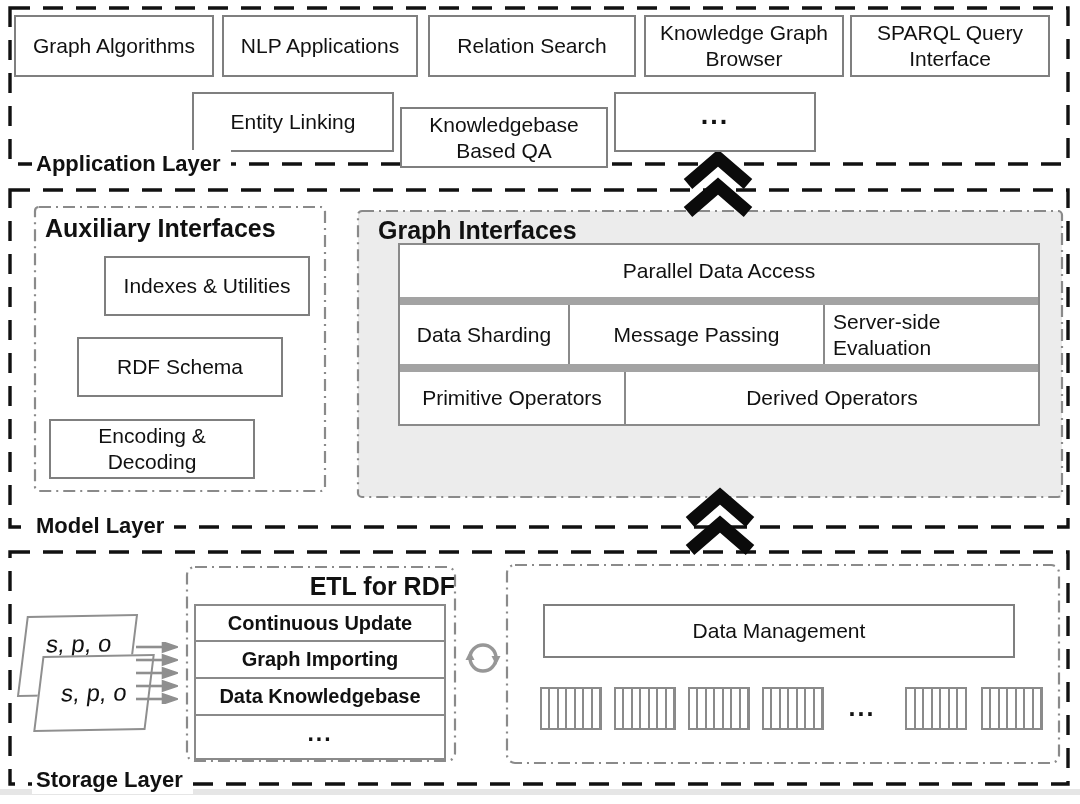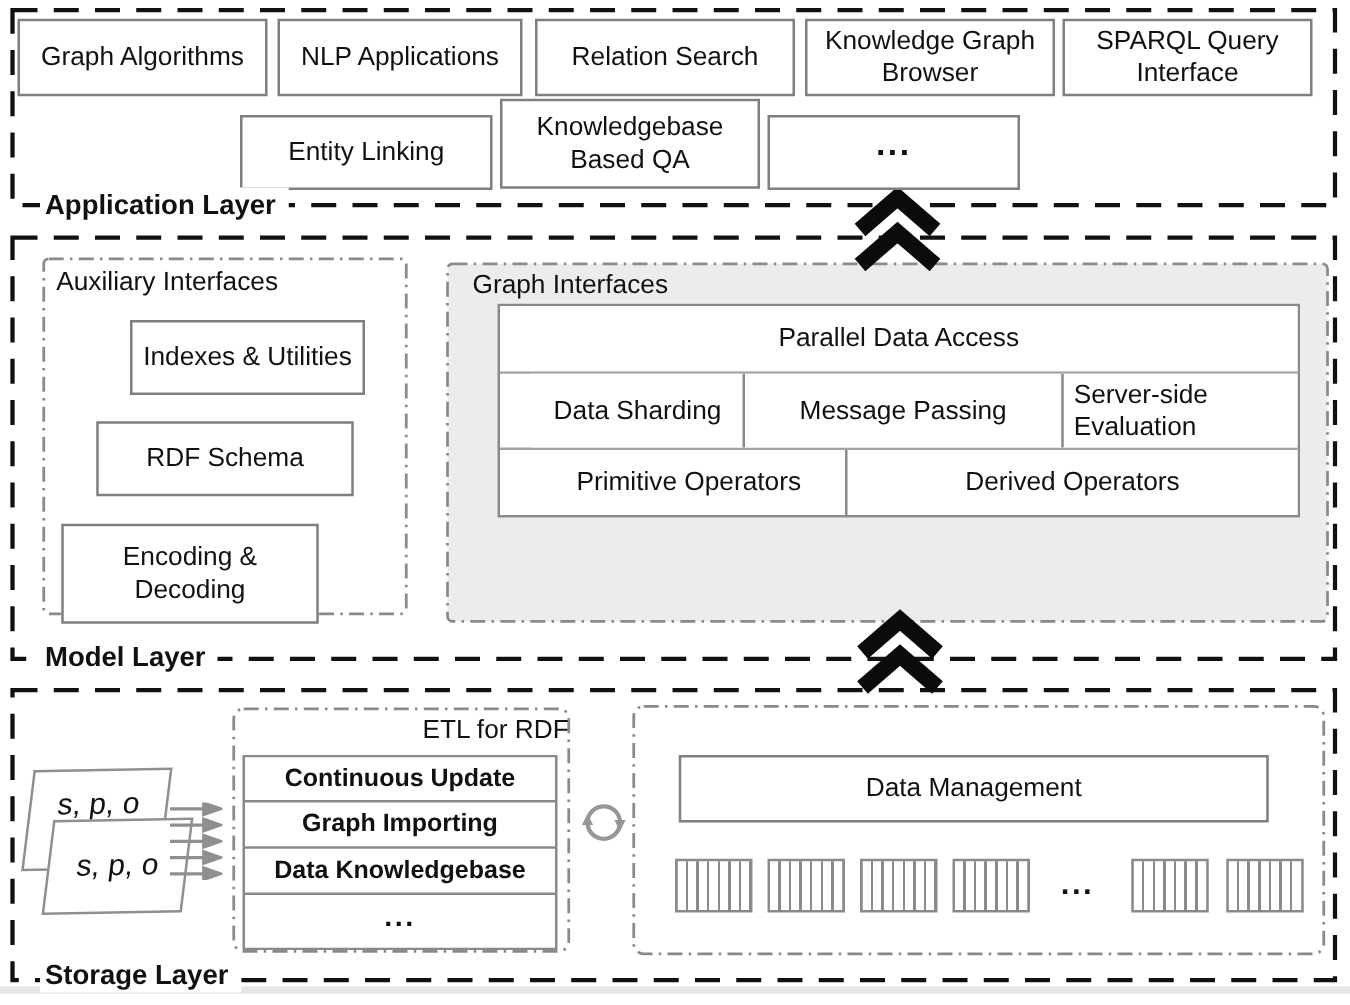--- a/index.html
+++ b/index.html
@@ -13,28 +13,28 @@
   .box{
     position:absolute;background:#fff;border:2px solid #7f7f7f;
     display:flex;align-items:center;justify-content:center;text-align:center;
     font-size:21px;line-height:1.22;padding:2px 6px;box-sizing:border-box;z-index:1;
   }
   .box--dots{font-size:27px;font-weight:700;padding-bottom:16px;letter-spacing:2px;}
   .layer-label{
     position:absolute;background:#fff;padding:1px 10px 1px 4px;
     font-size:22px;font-weight:700;z-index:2;white-space:nowrap;margin-left:12px;
   }
-  .container-title{position:absolute;font-size:21px;z-index:1;white-space:nowrap;}
+  .container-title{position:absolute;font-size:25px;z-index:1;white-space:nowrap;font-weight:bold;}
   
   .gi-table{
     position:absolute;left:398px;top:243px;width:642px;border:2px solid #8a8a8a;
     background:#fff;box-sizing:border-box;z-index:1;
   }
   .gi-row{display:flex;}
-  .gi-row + .gi-row{border-top:2px solid #a3a3a3;padding-left:26px;}
+  .gi-row + .gi-row{border-top:8px solid #a3a3a3;}
   .gi-cell{
     flex:1;display:flex;align-items:center;justify-content:center;text-align:left;
     font-size:21px;line-height:1.2;background:#fff;padding:0 8px;box-sizing:border-box;
   }
   .gi-cell + .gi-cell{border-left:2px solid #8a8a8a;}
   
   .etl-table{
     position:absolute;left:194px;top:604px;width:252px;border:2px solid #8a8a8a;
     background:#fff;box-sizing:border-box;z-index:1;
   }
@@ -84,43 +84,43 @@
   </g>
 </svg>
 
 <div class="box" style="left:14px;top:15px;width:200px;height:62px">Graph Algorithms</div>
 <div class="box" style="left:222px;top:15px;width:196px;height:62px">NLP Applications</div>
 <div class="box" style="left:428px;top:15px;width:208px;height:62px">Relation Search</div>
 <div class="box" style="left:644px;top:15px;width:200px;height:62px">Knowledge Graph Browser</div>
 <div class="box" style="left:850px;top:15px;width:200px;height:62px">SPARQL Query Interface</div>
 
 <div class="box" style="left:192px;top:92px;width:202px;height:60px">Entity Linking</div>
-<div class="box" style="left:400px;top:79px;width:208px;height:72px">Knowledgebase Based QA</div>
+<div class="box" style="left:400px;top:107px;width:208px;height:61px">Knowledgebase Based QA</div>
 <div class="box box--dots" style="left:614px;top:92px;width:202px;height:60px">...</div>
 
 <div class="layer-label" style="left:20px;top:150px">Application Layer</div>
 
 <div class="container-title" style="left:45px;top:214px">Auxiliary Interfaces</div>
-<div class="box" style="left:104px;top:256px;width:188px;height:60px">Indexes &amp; Utilities</div>
+<div class="box" style="left:104px;top:256px;width:206px;height:60px">Indexes &amp; Utilities</div>
 <div class="box" style="left:77px;top:337px;width:206px;height:60px">RDF Schema</div>
-<div class="box" style="left:49px;top:419px;width:206px;height:80px;padding:2px 8px">Encoding &amp; Decoding</div>
+<div class="box" style="left:49px;top:419px;width:206px;height:60px;padding:2px 8px">Encoding &amp; Decoding</div>
 
 <div class="container-title" style="left:378px;top:216px">Graph Interfaces</div>
 
 <div class="gi-table">
   <div class="gi-row" style="height:52px">
     <div class="gi-cell">Parallel Data Access</div>
   </div>
   <div class="gi-row" style="height:59px">
     <div class="gi-cell" style="flex:none;width:168px">Data Sharding</div>
     <div class="gi-cell" style="flex:none;width:255px">Message Passing</div>
     <div class="gi-cell">Server-side Evaluation</div>
   </div>
   <div class="gi-row" style="height:52px">
-    <div class="gi-cell" style="flex:none;width:250px">Primitive Operators</div>
+    <div class="gi-cell" style="flex:none;width:224px">Primitive Operators</div>
     <div class="gi-cell">Derived Operators</div>
   </div>
 </div>
 
 <div class="layer-label" style="left:20px;top:512px">Model Layer</div>
 
 <div class="sheet" style="left:22px;top:615px;width:111px;height:81px;padding-bottom:24px;z-index:1">s, p, o</div>
 <div class="sheet" style="left:38px;top:655px;width:112px;height:76px;z-index:2">s, p, o</div>
 
 <svg class="abs" style="left:136px;top:642px;z-index:2" width="42" height="62" viewBox="0 0 42 62">

